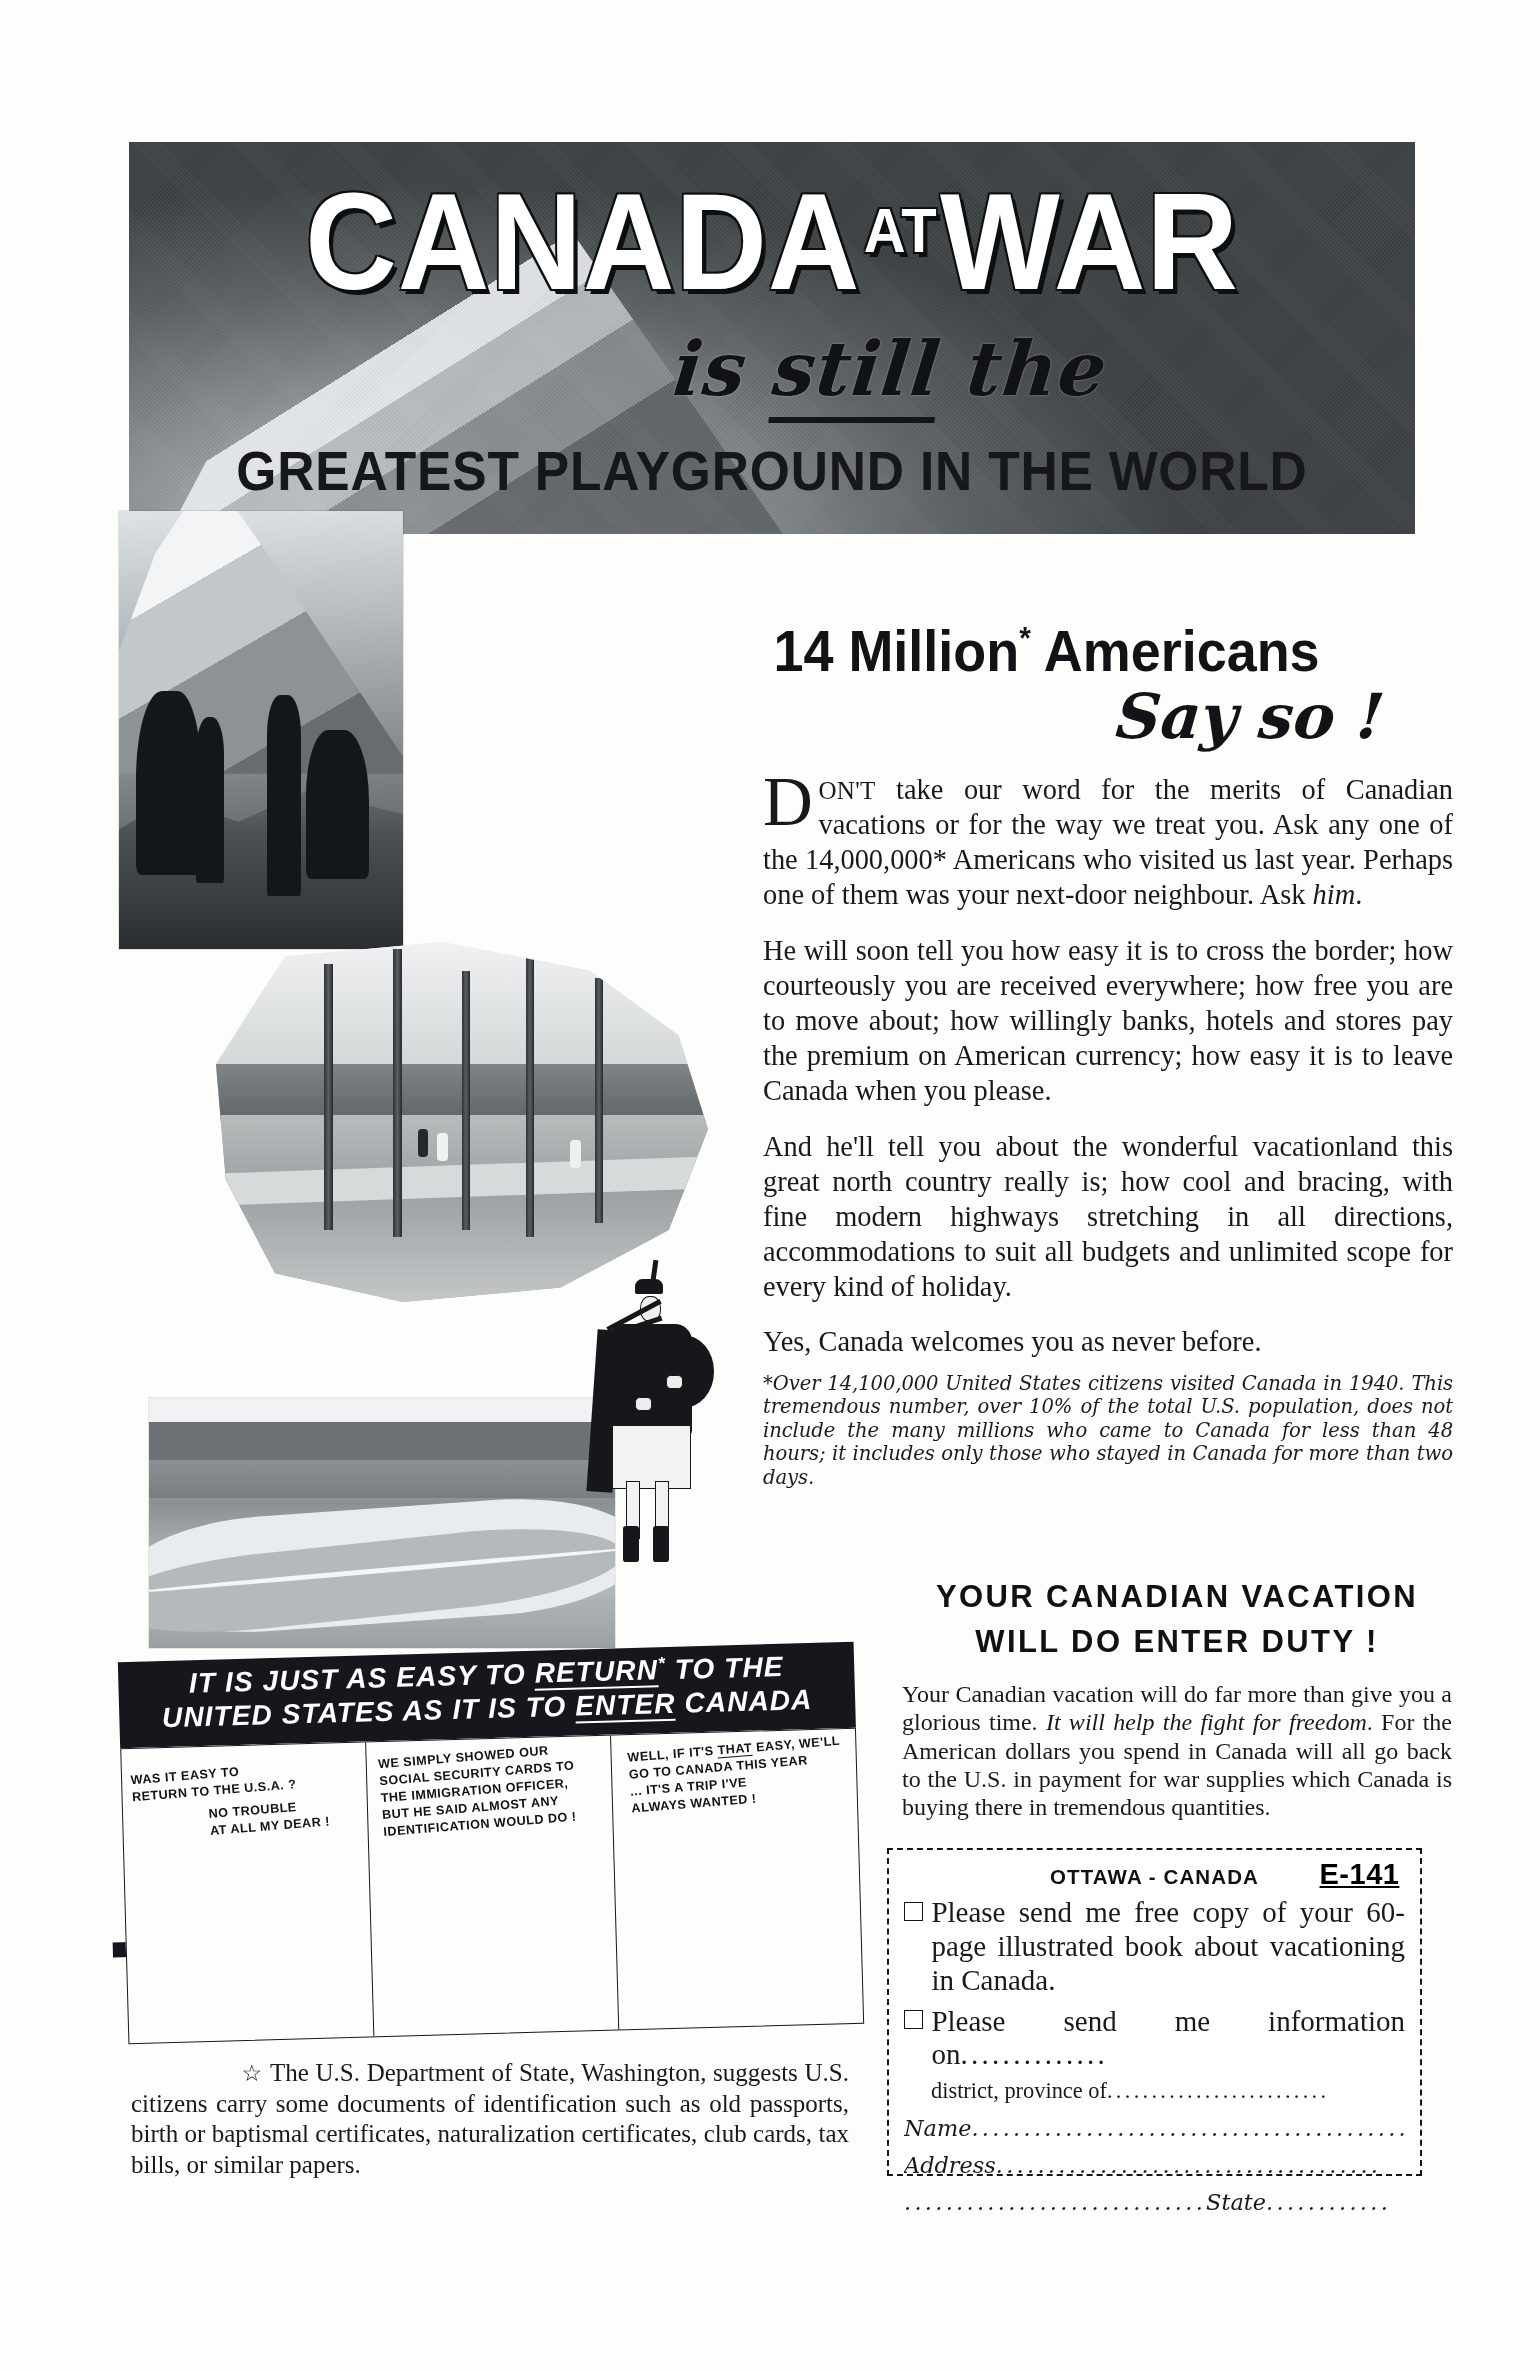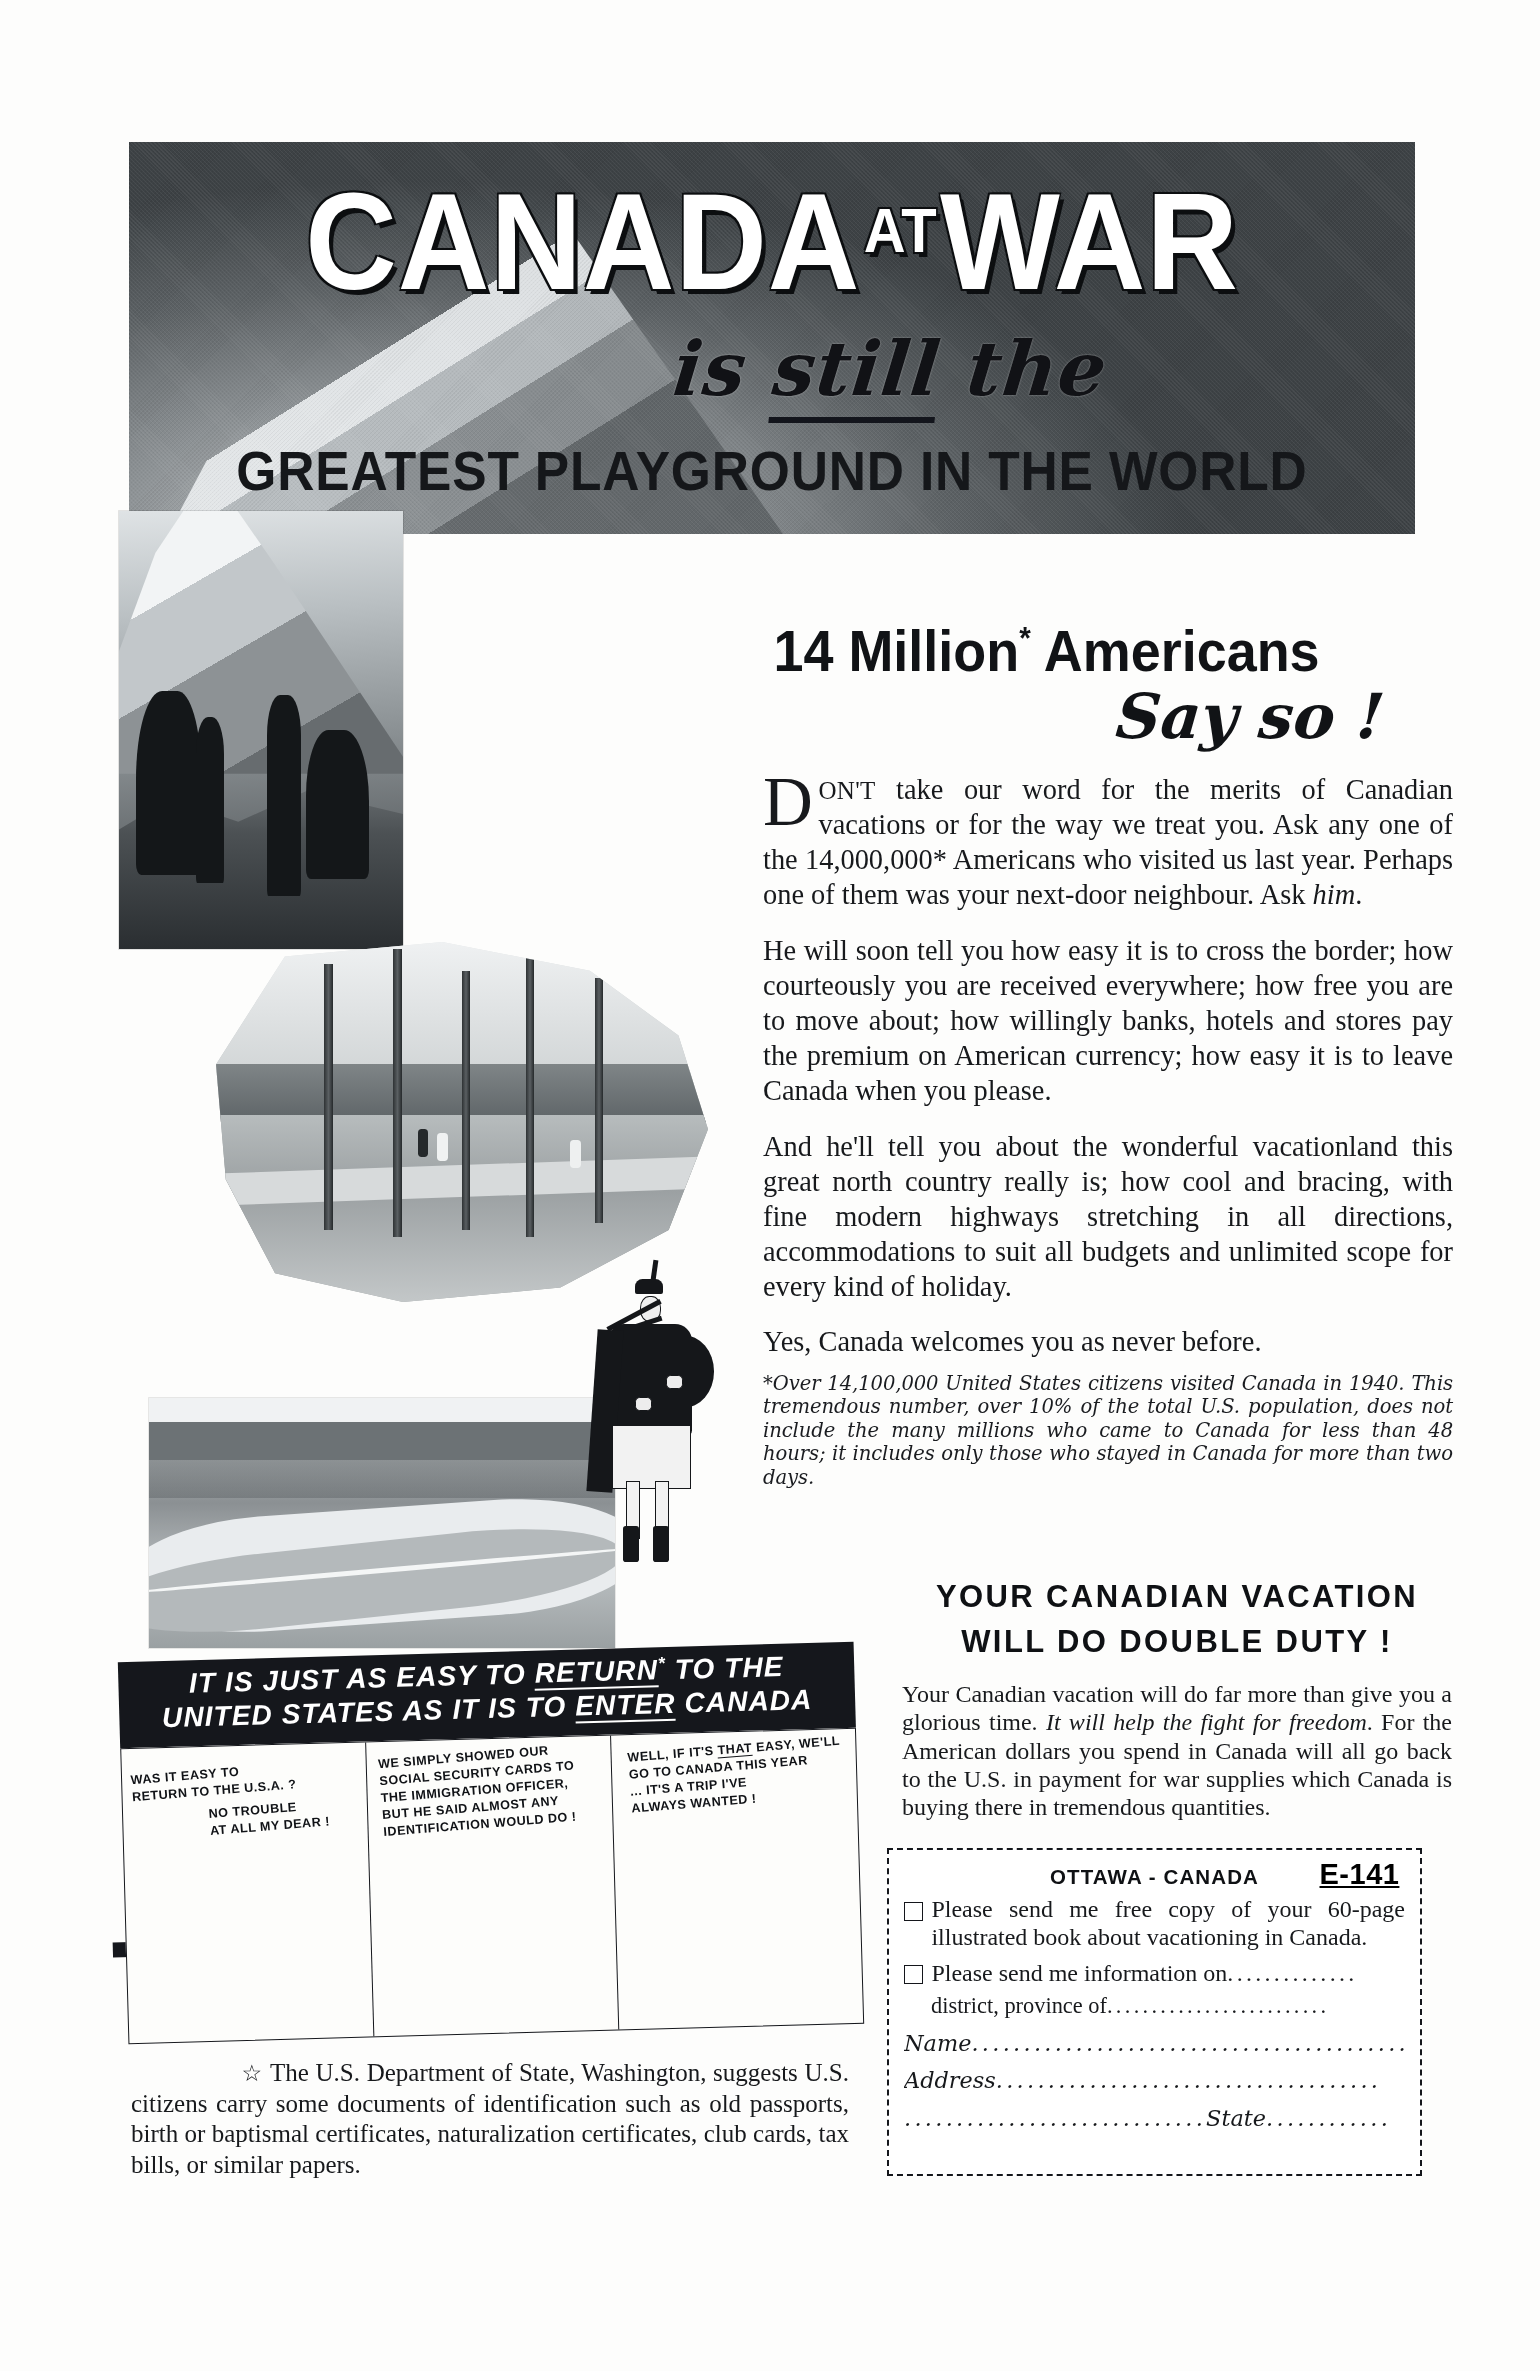--- a/index.html
+++ b/index.html
@@ -351,21 +351,21 @@
   .cp-row { display: flex; align-items: flex-start; margin-top: 7.5px; }
   .cp-box {
     flex: 0 0 auto;
     width: 17px; height: 17px;
     border: 1.9px solid #14161b;
     margin: 5.6px 8.4px 0 0;
     background: #fff;
   }
   .cp-text {
     font-family: "Liberation Serif", serif;
-    font-size: 24px;
+    font-size: 29px;
     line-height: 1.16;
     color: #17191c;
     text-align: justify;
   }
   .cp-indent { margin: 5.6px 0 0 27px; font-family:"Liberation Serif", serif; font-size:22.4px; color:#17191c; }
   .cp-field {
     font-family: "DejaVu Serif", serif;
     font-style: italic;
     font-size: 22.4px;
     color: #17191c;
@@ -555,21 +555,21 @@
 
     <p class="body-p">And he'll tell you about the wonderful vacationland this great north country really is; how cool and bracing, with fine modern highways stretching in all directions, accommodations to suit all budgets and unlimited scope for every kind of holiday.</p>
 
     <p class="body-p">Yes, Canada welcomes you as never before.</p>
 
     <p class="footnote">*Over 14,100,000 United States citizens visited Canada in 1940. This tremendous number, over 10% of the total U.S. population, does not include the many millions who came to Canada for less than 48 hours; it includes only those who stayed in Canada for more than two days.</p>
   </div>
 
   <div class="dd-block">
     <div class="dd-title">YOUR CANADIAN VACATION</div>
-    <div class="dd-title">WILL DO DOUBLE DUTY !</div>
+    <div class="dd-title">WILL DO ENTER DUTY !</div>
     <p class="dd-body">
       <span>Your Canadian vacation will do far more than give you a glorious time. </span><i>It will help the fight for freedom</i><span>. For the American dollars you spend in Canada will all go back to the U.S. in payment for war supplies which Canada is buying there in tremendous quantities.</span>
     </p>
   </div>
 
   <div class="coupon">
     <div class="coupon-sub-row">
       <span class="coupon-sub">OTTAWA - CANADA</span>
       <span class="coupon-code">E-141</span>
     </div>

